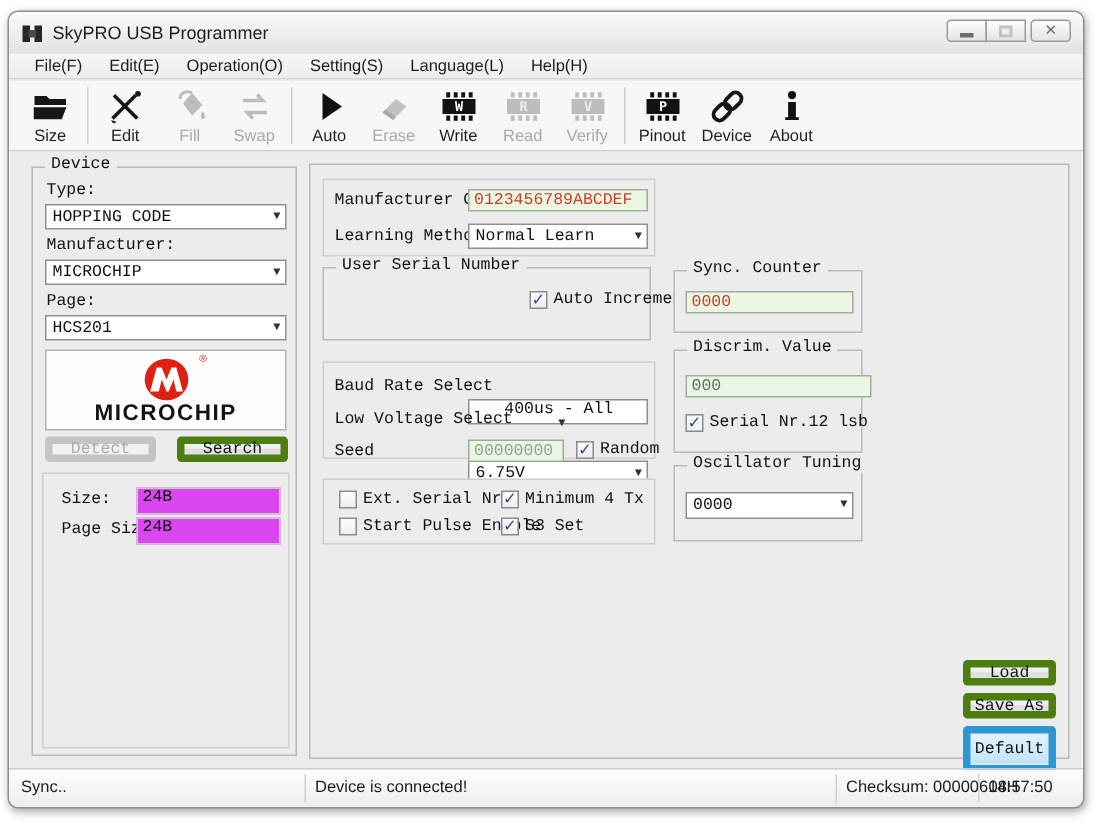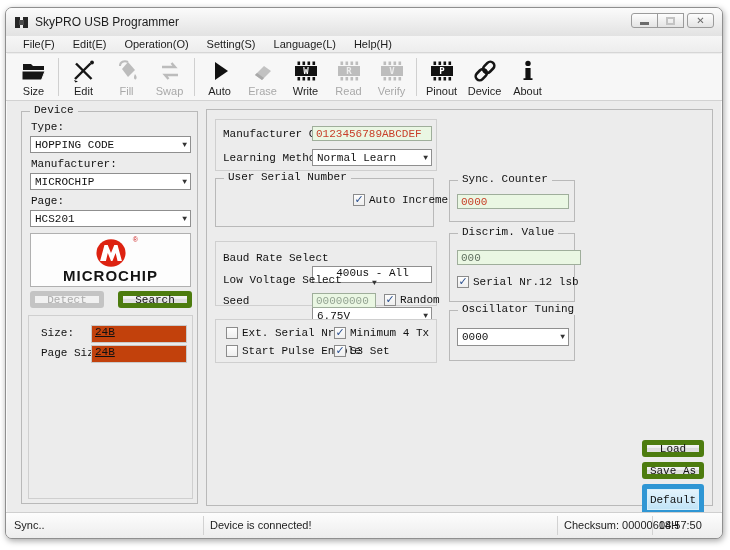--- a/index.html
+++ b/index.html
@@ -47,22 +47,22 @@
   .dropdown{position:absolute;height:17px;background:#ffffff;border:1px solid #8f8f8f;
     display:flex;align-items:center;justify-content:space-between;padding:0 3px 0 4px;
     font:11px "Liberation Mono","DejaVu Sans Mono",monospace;color:#111;cursor:default;}
   .dd-arrow{font-size:8px;color:#333;line-height:8px;margin-left:4px;}
 
   .val-input{position:absolute;height:15px;background:#eaf7e3;border:1px solid #9fae9b;
     font:11px "Liberation Mono","DejaVu Sans Mono",monospace;color:#c8402a;padding:1px 3px;white-space:nowrap;overflow:hidden;}
   .val-input.muted{color:#93a392;}
   .val-input.dark{color:#5f6f5f;}
 
-  .ro-field{position:absolute;height:18px;background:#c2410c;border:1px solid #c9c9c9;
-    font:11px "Liberation Mono","DejaVu Sans Mono",monospace;color:#111;padding:0 3px;text-decoration:underline;}
+  .ro-field{position:absolute;height:18px;background:#d946ef;border:1px solid #c9c9c9;
+    font:11px "Liberation Mono","DejaVu Sans Mono",monospace;color:#111;padding:0 3px;}
 
   .cbrow{position:absolute;display:flex;align-items:center;cursor:default;}
   .cb{width:12px;height:12px;border:1px solid #8b8b8b;background:linear-gradient(#fdfdfd,#eeeeee);
     display:inline-flex;align-items:center;justify-content:center;flex:0 0 auto;
     font:bold 11px "DejaVu Sans",sans-serif;color:#2a4f8f;line-height:10px;}
   .cb-label{font:11px "Liberation Mono","DejaVu Sans Mono",monospace;color:#111;margin-left:4px;white-space:nowrap;}
 
   .btn{position:absolute;border:5px solid #4d7c0f;border-radius:3px;
     background:linear-gradient(#f5f5f5,#ececec 45%,#dcdcdc 50%,#e2e2e2);
     font:11px "Liberation Mono","DejaVu Sans Mono",monospace;color:#111;

